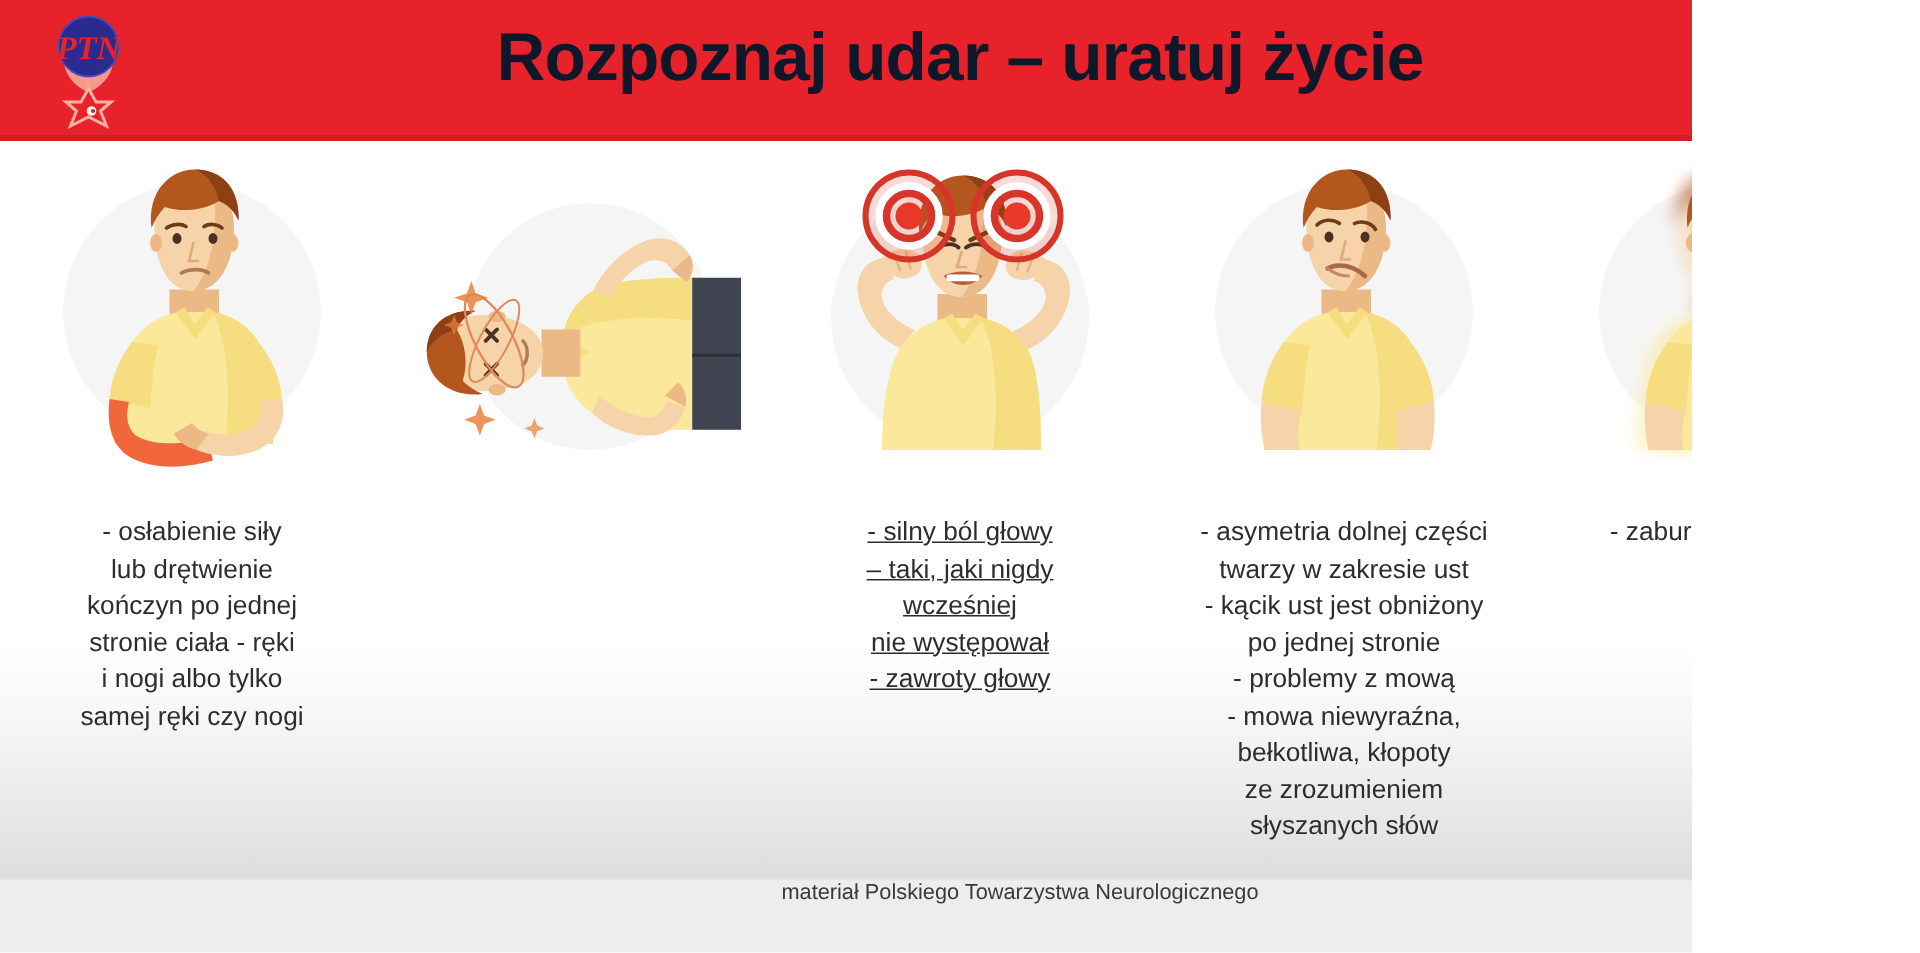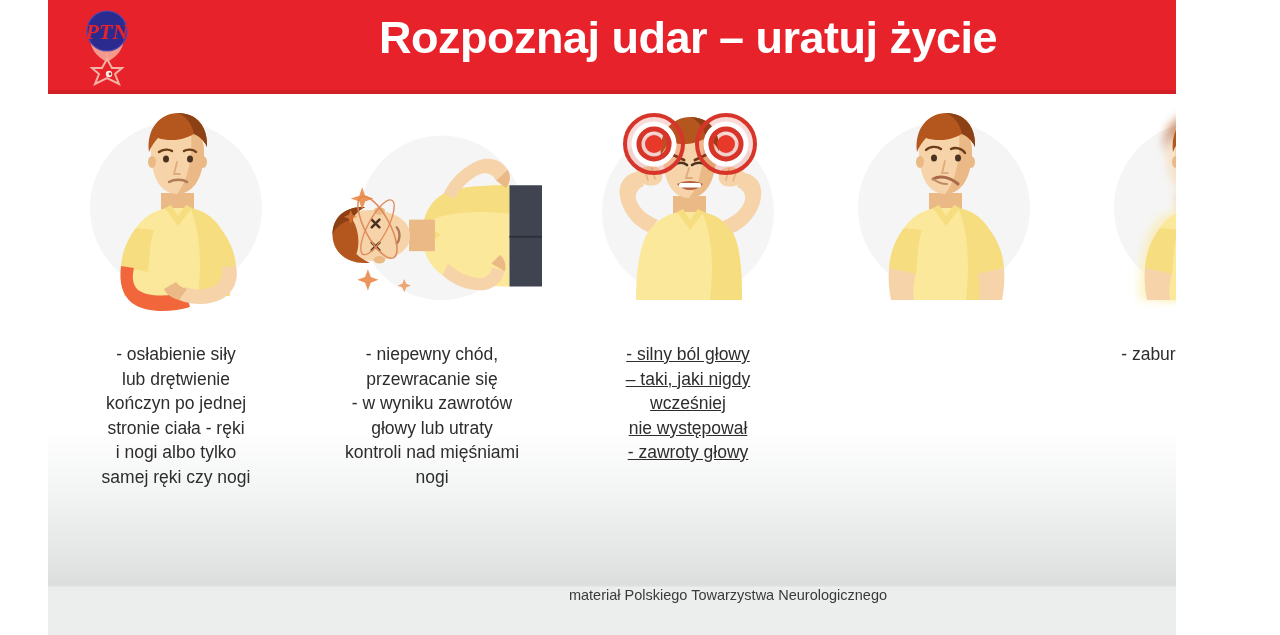--- a/index.html
+++ b/index.html
@@ -16,39 +16,38 @@
   }
   .poster {
     position: relative;
     width: 1128px;
     height: 635px;
     background: linear-gradient(to bottom,
         #ffffff 0px, #ffffff 430px,
         #f3f4f4 490px, #e3e5e5 560px,
         #dcdede 585px, #eceded 588px, #eceded 635px);
     overflow: hidden;
-    margin-left: 48px;
   }
 
   
   .header {
     position: absolute;
     top: 0; left: 0;
     width: 1280px;
     height: 94px;
     background: #e8222a;
     border-bottom: 4px solid #d21f26;
     box-sizing: border-box;
   }
   .header-title {
     position: absolute;
     left: 0; right: 0;
     top: 12px;
     text-align: center;
-    color: #ffffff;
+    color: #0f172a;
     font-size: 45px;
     font-weight: bold;
     letter-spacing: -0.5px;
     font-family: "Liberation Sans", sans-serif;
     white-space: nowrap;
   }
 
   
   .logo {
     position: absolute;
@@ -256,26 +255,20 @@
           </g>
 
           <g fill="#e8833f">
             <path d="M42 86 L45 95 L54 98 L45 101 L42 110 L39 101 L30 98 L39 95 Z" opacity="0.85"></path>
             <path d="M30 110 L32 115 L37 117 L32 119 L30 124 L28 119 L23 117 L28 115 Z" opacity="0.7"></path>
             <path d="M48 172 L51 180 L59 183 L51 186 L48 194 L45 186 L37 183 L45 180 Z" opacity="0.85"></path>
             <path d="M86 182 L88 187 L93 189 L88 191 L86 196 L84 191 L79 189 L84 187 Z" opacity="0.7"></path>
           </g>
         </svg>
       </div>
-      <div class="col-text">- niepewny chód,
-przewracanie się
-- w wyniku zawrotów
-głowy lub utraty
-kontroli nad mięśniami
-nogi</div>
     </div>
 
     <div class="col col-3">
       <div class="illus-wrap">
         <svg width="220" height="222" viewBox="0 0 220 222">
           <circle cx="110" cy="112" r="86" fill="#f5f5f5"></circle>
 
           <path d="M95 96 L95 124 L128 124 L128 96 Z" fill="#eab985"></path>
 
           <path d="M70 132 C78 120, 90 114, 101 112 L124 112 C136 114, 148 121, 155 133
@@ -369,20 +362,29 @@
           <ellipse cx="100" cy="58" rx="3" ry="3.6" fill="#4a3220"></ellipse>
           <ellipse cx="124" cy="58" rx="3" ry="3.6" fill="#4a3220"></ellipse>
           <path d="M111 61 L108 73 L114 73" stroke="#deac7c" stroke-width="1.8" fill="none" stroke-linecap="round"></path>
 
           <path d="M99 79 C106 75, 116 77, 124 84" stroke="#a8694a" stroke-width="3" fill="none" stroke-linecap="round"></path>
           <path d="M99 79 C103 82, 108 84, 113 84" stroke="#c08a68" stroke-width="2" fill="none" stroke-linecap="round"></path>
           <ellipse cx="86" cy="62" rx="4" ry="6" fill="#eab985"></ellipse>
           <ellipse cx="137" cy="62" rx="4" ry="6" fill="#eab985"></ellipse>
         </svg>
       </div>
+      <div class="col-text">- asymetria dolnej części
+twarzy w zakresie ust
+- kącik ust jest obniżony
+po jednej stronie
+- problemy z mową
+- mowa niewyraźna,
+bełkotliwa, kłopoty
+ze zrozumieniem
+słyszanych słów</div>
     </div>
 
     <div class="col col-5">
       <div class="illus-wrap">
         <svg width="220" height="222" viewBox="0 0 220 222">
           <defs>
             <filter id="blurGhost" x="-40%" y="-40%" width="180%" height="180%">
               <feGaussianBlur stdDeviation="4.5"></feGaussianBlur>
             </filter>
           </defs>

